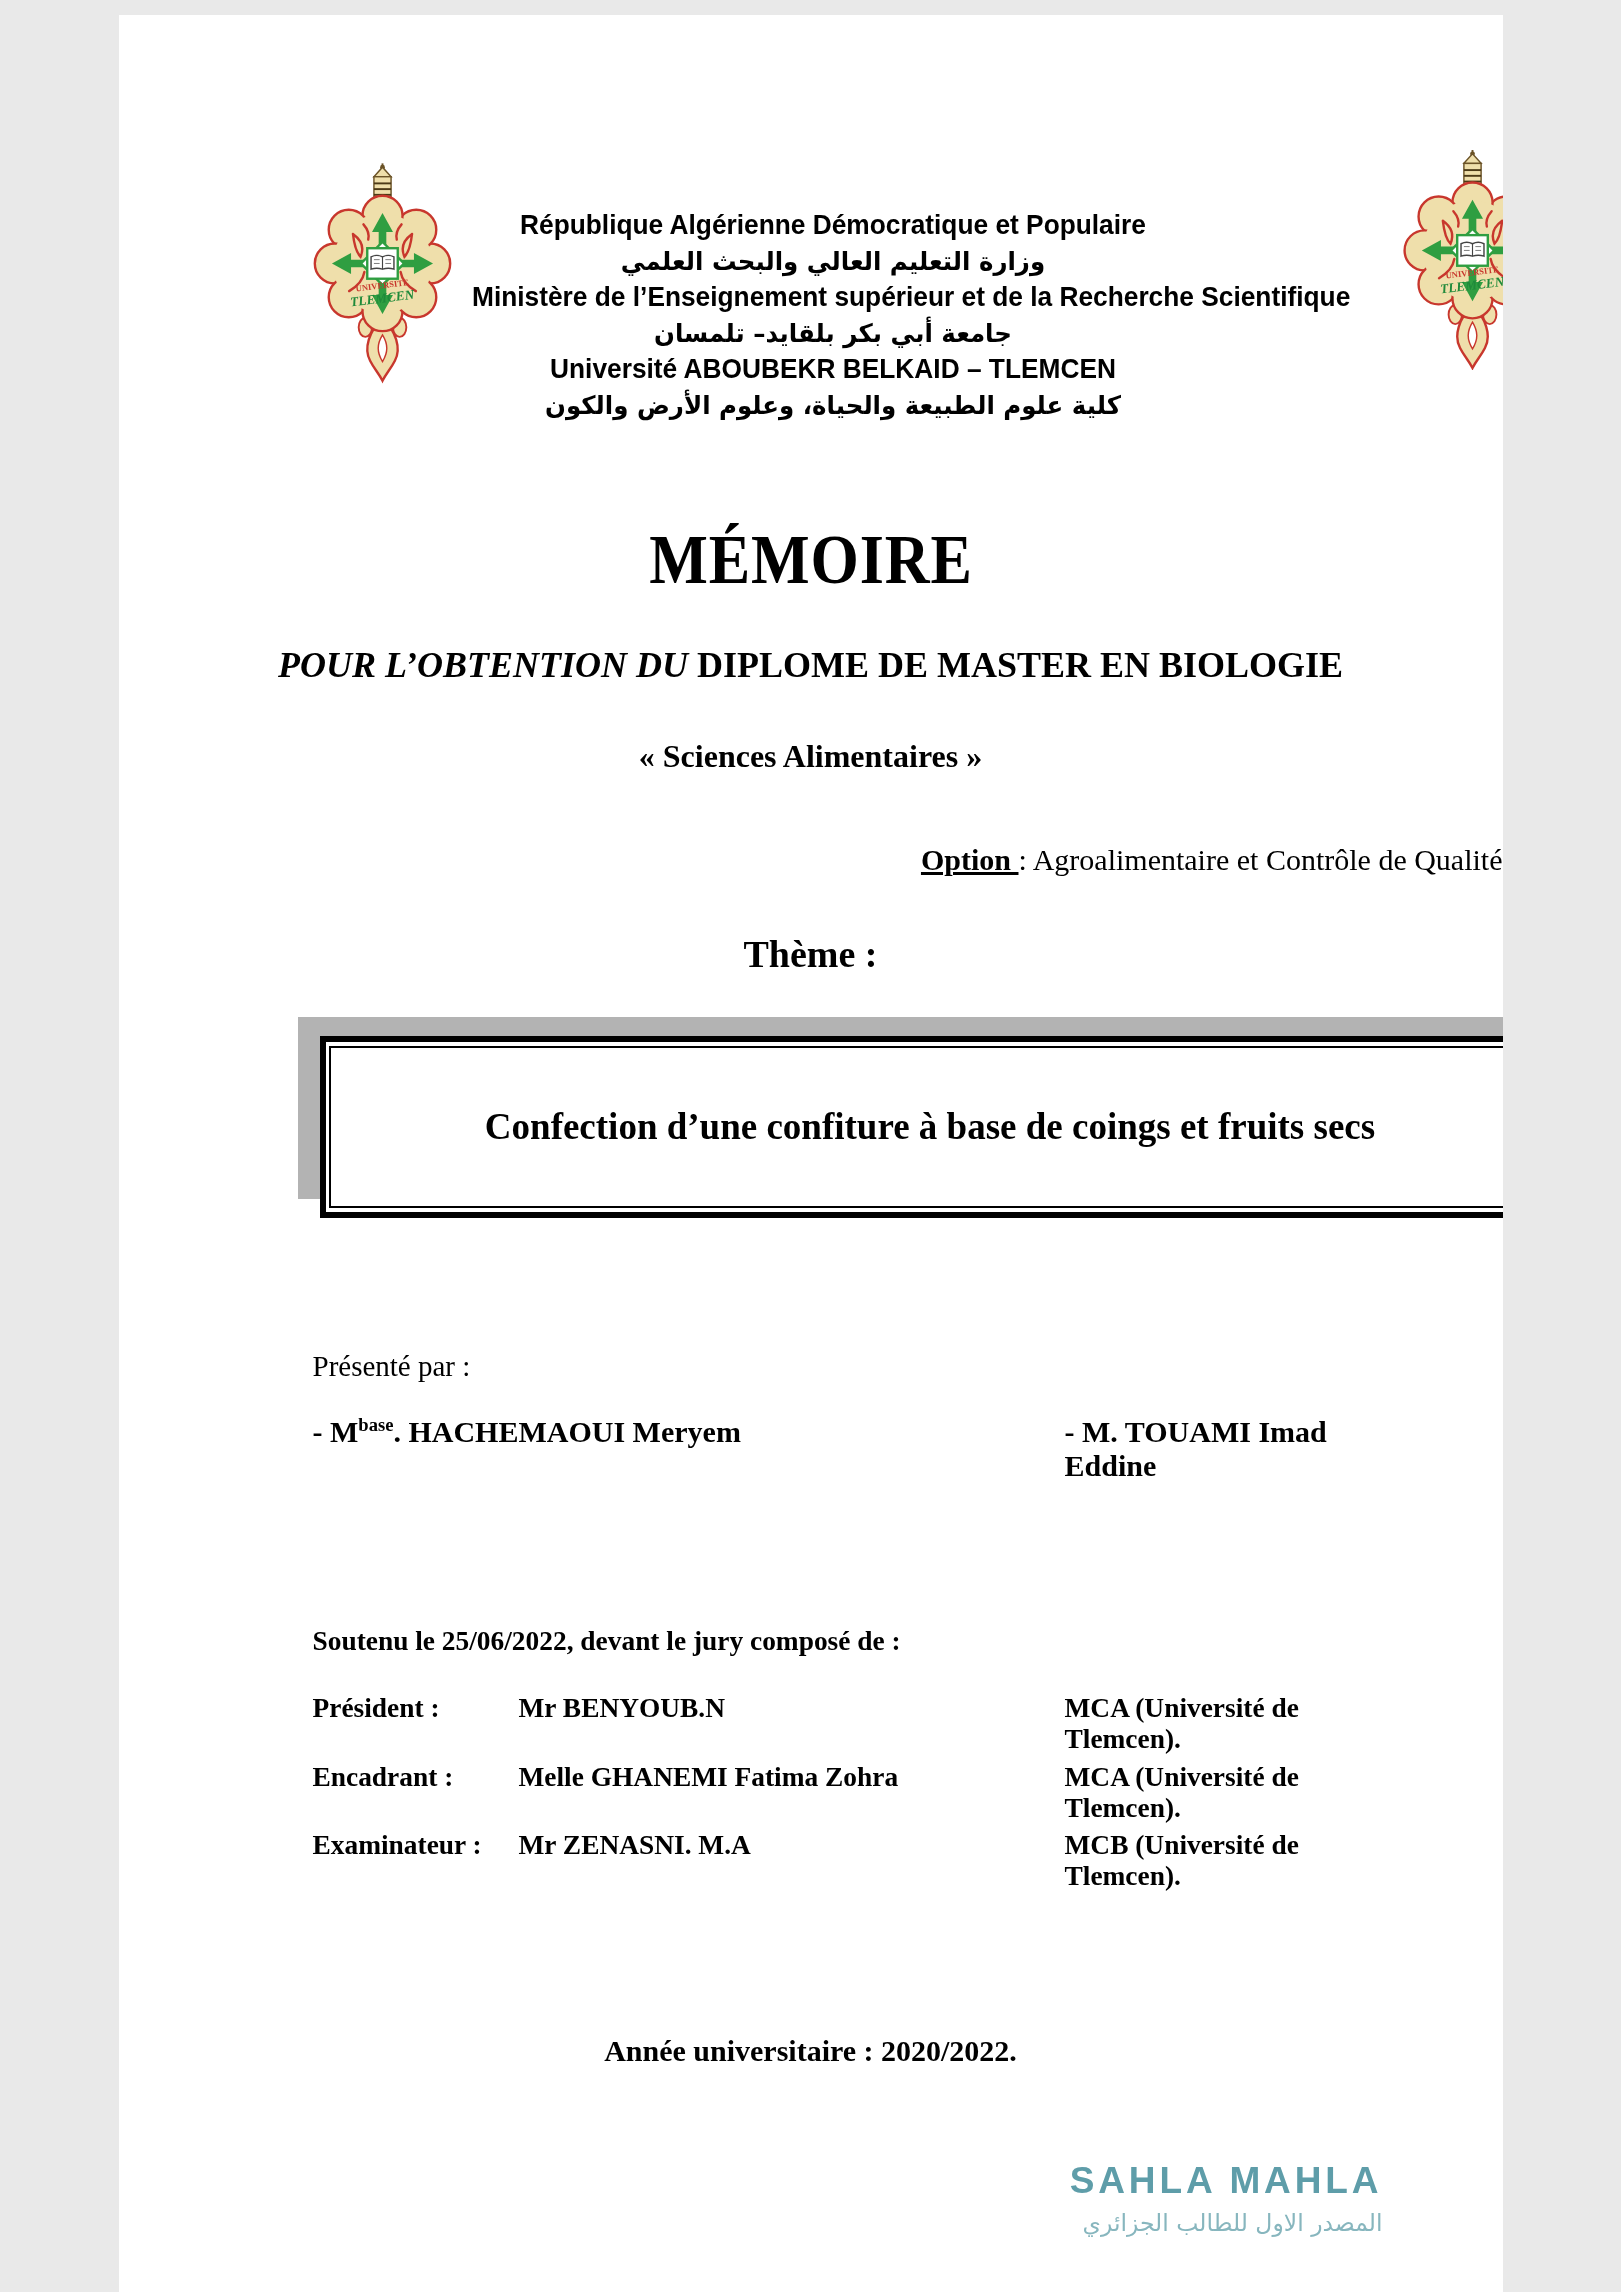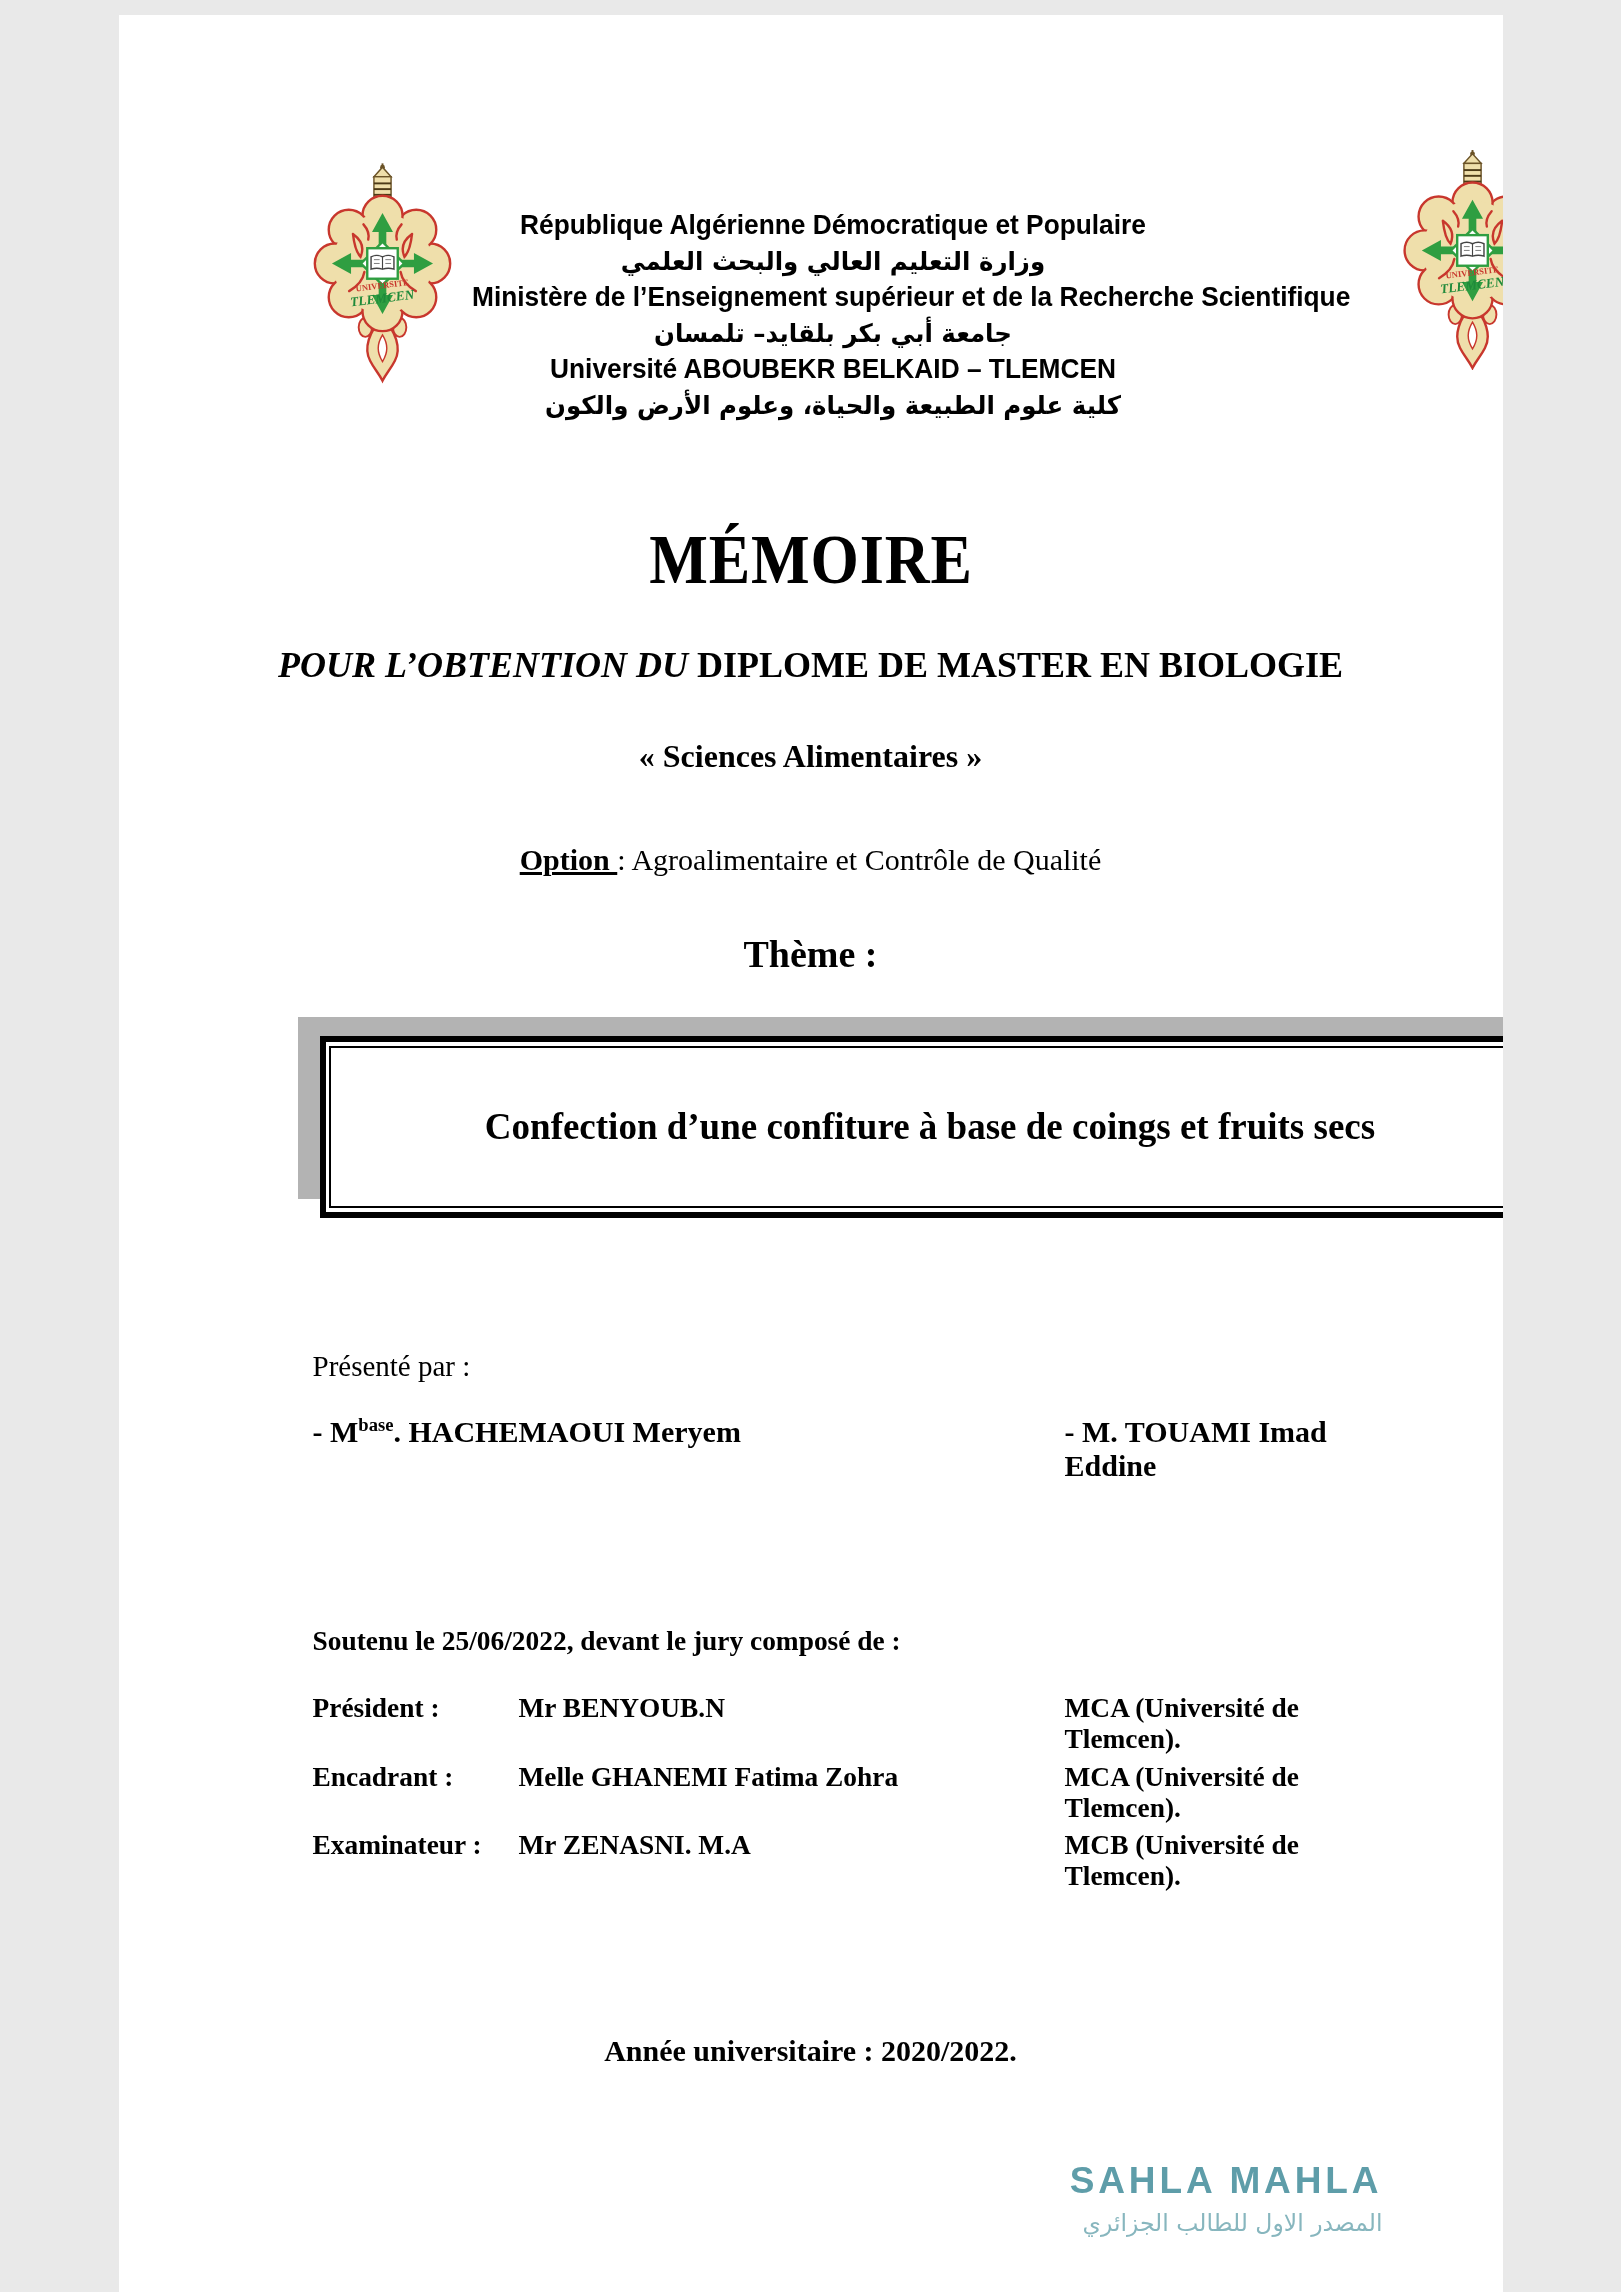--- a/index.html
+++ b/index.html
@@ -39,21 +39,21 @@
   .degree{
     position:absolute;top:629px;left:0;right:0;text-align:center;
     font-size:36px;font-weight:bold;white-space:nowrap;
   }
   .degree .it{font-style:italic;}
   .speciality{
     position:absolute;top:723px;left:0;right:0;text-align:center;
     font-size:32px;font-weight:bold;
   }
   .option{
-    position:absolute;top:828px;left:0;right:0;text-align:center;font-size:30px;
+    position:absolute;top:828px;left:0;right:0;text-align:right;font-size:30px;
   }
   .option .lbl{font-weight:bold;text-decoration:underline;}
   .theme-heading{
     position:absolute;top:917px;left:0;right:0;text-align:center;
     font-size:38px;font-weight:bold;
   }
   
   .theme-shadow{
     position:absolute;left:179px;top:1002px;width:1221px;height:182px;
     background:#b3b3b3;

